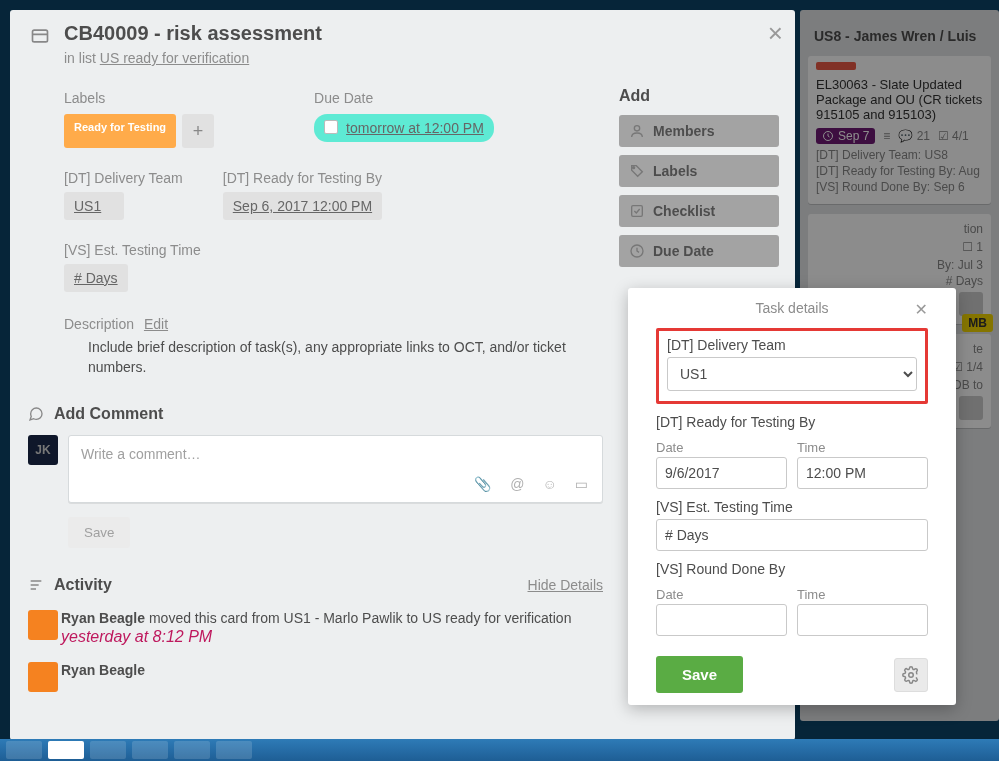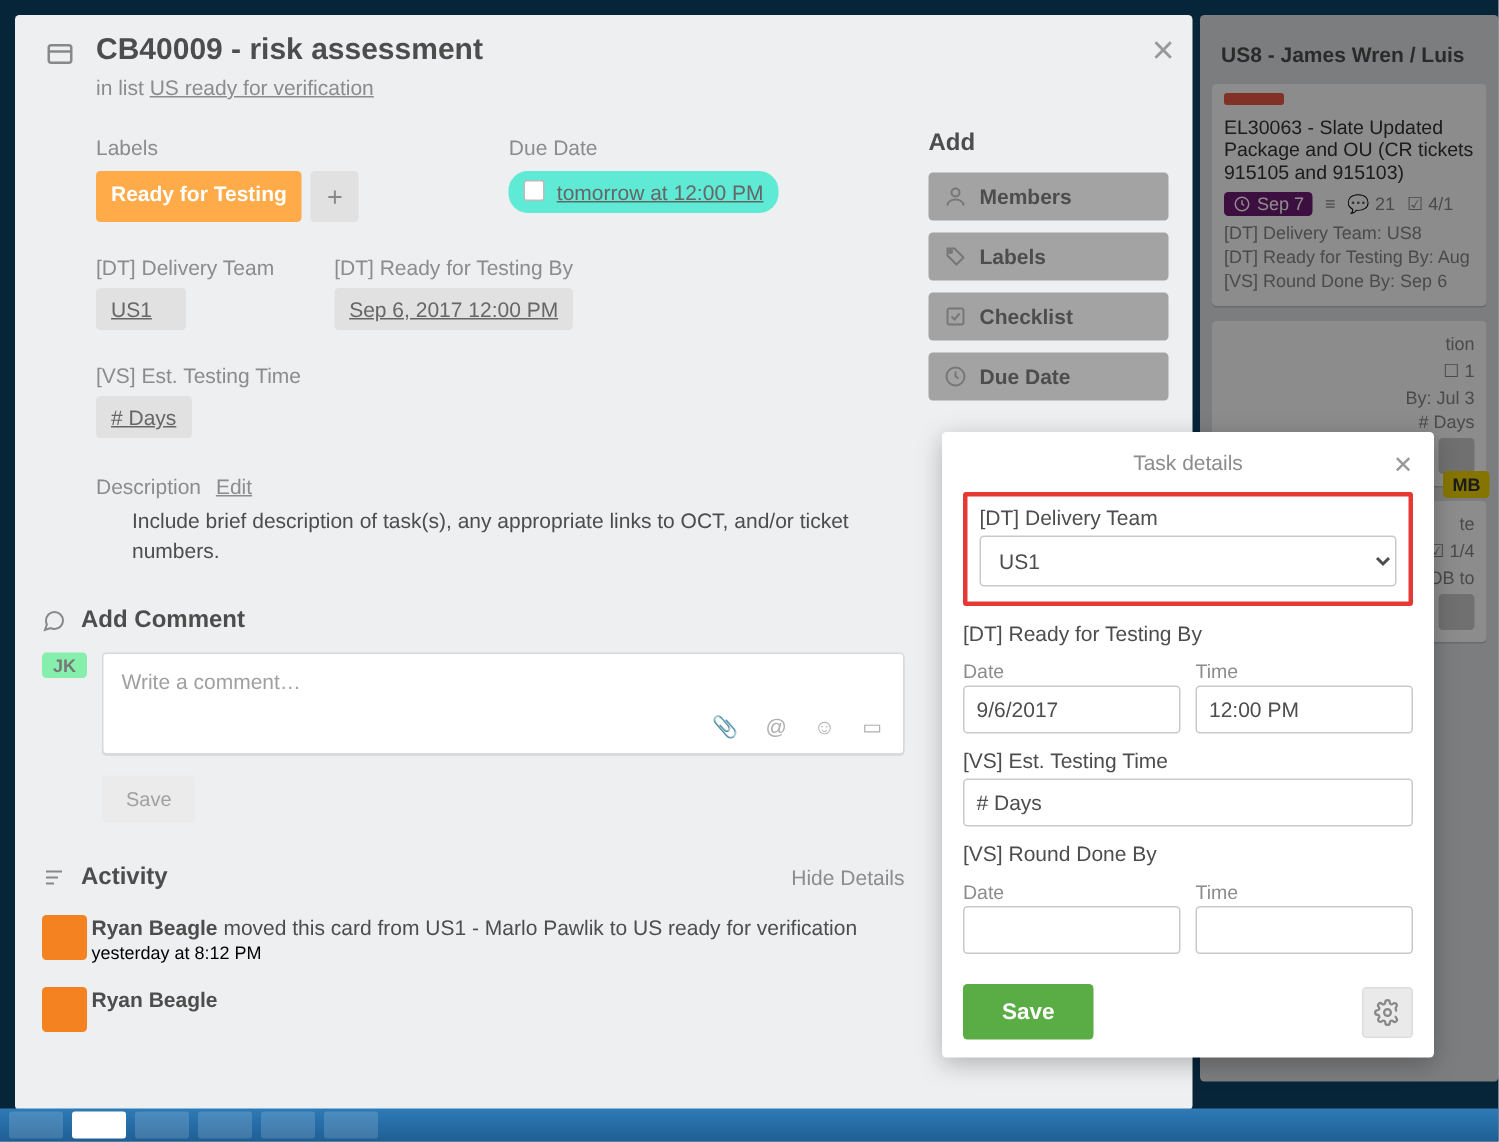--- a/index.html
+++ b/index.html
@@ -28,63 +28,63 @@
   .title-row { display: flex; align-items: flex-start; gap: 12px; }
   .card-icon { width: 24px; height: 20px; margin-top: 4px; }
   .card-title { font-size: 20px; font-weight: 700; color: #4d4d4d; }
   .in-list { margin-left: 36px; margin-top: 4px; color: #8c8c8c; font-size: 14px; }
   .in-list a { color: #8c8c8c; text-decoration: underline; }
 
   .section-block { margin-left: 36px; margin-top: 24px; }
   .sec-label { color: #8c8c8c; font-size: 14px; margin-bottom: 8px; }
 
   .labels-holder { display: flex; gap: 6px; }
-  .label-chip { background: #ffab4a; color: #fff; padding: 7px 10px; border-radius: 3px; font-weight: 700; font-size: 14px; }
+  .label-chip { background: #ffab4a; color: #fff; padding: 7px 10px; border-radius: 3px; font-weight: 700; font-size: 11px; }
   .plus-add { width: 32px; height: 34px; background: #e1e1e1; border-radius: 3px; display: flex; align-items:center; justify-content:center; color:#888; font-size:18px; cursor:pointer;}
   .due-box { background: #5eead4; border-radius: 13px; padding: 6px 10px; display: inline-flex; align-items: flex-start; gap: 8px; color:#666;}
   .due-chk { width: 14px; height: 14px; border: 1px solid #bbb; background:#fff; border-radius:2px;}
   .due-text { text-decoration: underline; }
 
   .cf-row { display: flex; gap: 40px; margin-top: 22px; flex-wrap: wrap; }
   .cf-item .sec-label { margin-bottom: 6px; }
   .cf-val { display: inline-block; background: #e1e1e1; padding: 6px 10px; border-radius: 3px; text-decoration: underline; color: #666; min-width: 60px;}
 
   .desc-block { margin-left: 36px; margin-top: 24px; }
   .desc-head { color: #8c8c8c; font-size: 14px; }
   .desc-edit { margin-left: 6px; text-decoration: underline; color: #8c8c8c; cursor: pointer; }
   .desc-body { margin-top: 6px; color: #4d4d4d; line-height: 1.4; margin-left: 24px; }
 
   .comment-block { margin-top: 28px; }
   .block-head { display: flex; align-items: center; gap: 10px; }
   .block-title { font-size: 16px; font-weight: 700; color: #4d4d4d; }
   .comment-row { display: flex; gap: 10px; margin-top: 12px; align-items: flex-start; }
-  .avatar { width: 30px; height: 17px; background: #86efac; color: #777; border-radius: 3px; font-size: 12px; font-weight: 600; display:flex; align-items:center; justify-content:center; }
+  .avatar { width: 30px; height: 30px; background: #0f172a; color: #777; border-radius: 3px; font-size: 12px; font-weight: 600; display:flex; align-items:center; justify-content:center; }
   .comment-box { flex: 1; background: #fff; border: 1px solid #d6dadc; border-radius: 3px; padding: 10px 12px 4px 12px; box-shadow: 0 1px 0 rgba(0,0,0,.08); }
   .comment-box .ph { color: #a0a0a0; min-height: 24px; }
   .comment-tools { display: flex; justify-content: flex-end; gap: 18px; color: #b0b0b0; padding: 6px 2px;}
   .save-comment { margin-top: 14px; margin-left: 40px; background: #ebebeb; border: none; color:#a0a0a0; padding:8px 16px; border-radius:3px; cursor:not-allowed;}
 
   .activity-block { margin-top: 28px; }
   .activity-head { display: flex; align-items: center; justify-content: space-between; }
   .activity-head .left { display: flex; align-items: center; gap: 10px; }
-  .hide-details { color: #8c8c8c; cursor: pointer; }
+  .hide-details { color: #8c8c8c; text-decoration: underline; cursor: pointer; }
   .act-item { display:flex; gap:3px; margin-top:16px; align-items:flex-start;}
   .act-avatar { width:30px; height:30px; background:#f58220; border-radius:3px; }
   .act-text { color:#4d4d4d; }
   .act-text b { font-weight:700;}
-  .act-time { color:#000000; font-size:12px; margin-top:2px; }
+  .act-time { color:#be185d; font-size:16px; margin-top:2px;font-style:italic; }
 
   
   .side-h { font-size: 16px; font-weight: 700; color:#4d4d4d; margin-bottom: 10px; }
   .side-btn { display:flex; align-items:center; gap:8px; background:#a3a3a3; border-radius:3px; padding:8px 10px; margin-bottom:8px; color:#4d4d4d; cursor:pointer;}
   .side-btn svg { flex-shrink:0; }
   .side-btn span { font-weight:700; }
 
   
-  .popover { position:absolute; z-index:10; top:288px; left:628px; width:328px; background:#fff; border-radius:3px; padding:12px 14px; box-shadow: 0 4px 16px rgba(0,0,0,.25);}
+  .popover { position:absolute; z-index:10; top:288px; left:628px; width:328px; background:#fff; border-radius:3px; padding:12px 28px; box-shadow: 0 4px 16px rgba(0,0,0,.25);}
   .pop-head { text-align:center; color:#8c8c8c; position:relative; padding-bottom:8px; }
   .pop-close { position:absolute; right:0; top:0; color:#999; font-size:16px; cursor:pointer;}
   .pop-field-label { color:#4d4d4d; font-size:14px; margin-top:10px; margin-bottom:4px; }
   .pop-sub { color:#8c8c8c; font-size:13px; margin-top:6px; margin-bottom:2px;}
   .pop-input, .pop-select { width:100%; border:1px solid #c9c9c9; border-radius:3px; padding:7px 8px; font-size:14px; background:#fff; color:#4d4d4d;}
   .pop-row { display:flex; gap:10px; }
   .pop-row > div { flex:1; }
   .highlight-box { border:3px solid #e53935; border-radius:2px; padding:6px 8px 10px 8px; margin-top:4px;}
   .pop-footer { display:flex; justify-content:space-between; align-items:center; margin-top:20px;}
   .save-btn { background:#5aac44; color:#fff; font-weight:700; border:none; padding:10px 26px; border-radius:3px; cursor:pointer; font-size:15px;}

